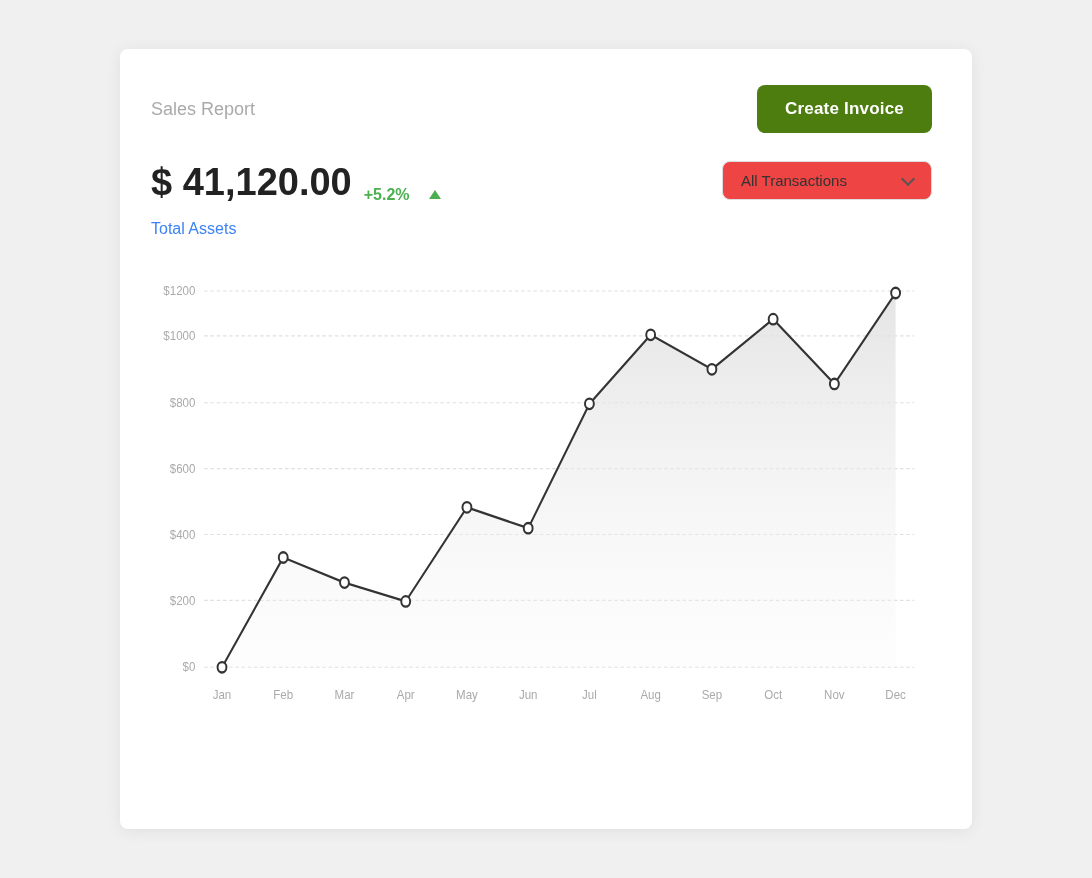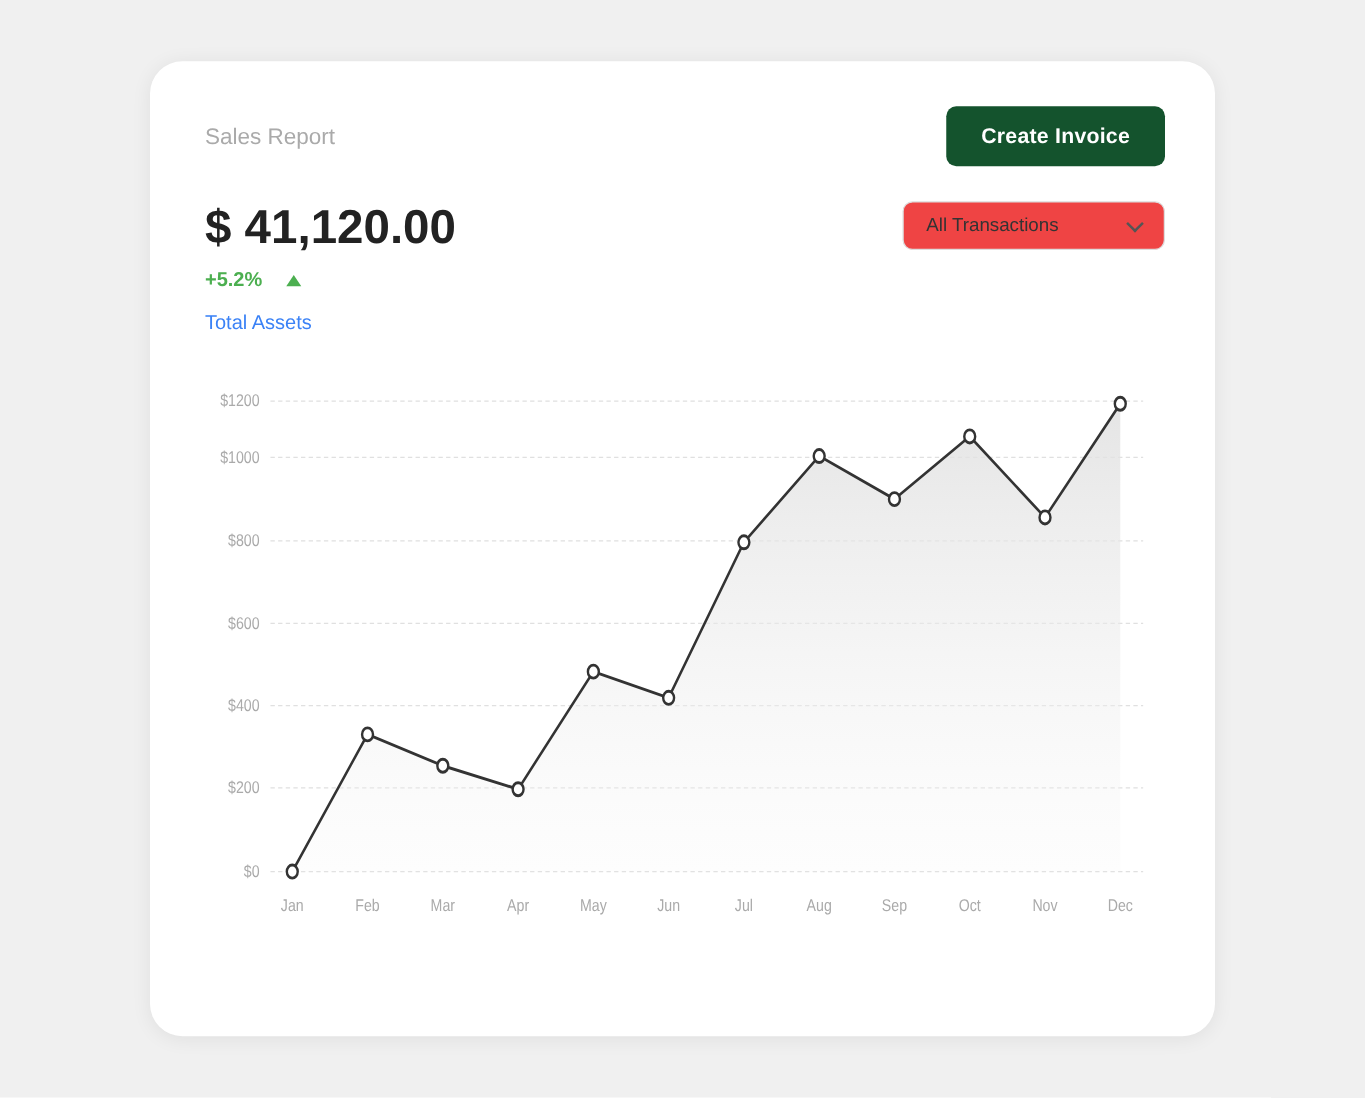--- a/index.html
+++ b/index.html
@@ -6,60 +6,59 @@
     body {
       background: #f0f0f0;
       display: flex;
       justify-content: center;
       align-items: center;
       min-height: 100vh;
       font-family: -apple-system, BlinkMacSystemFont, 'Segoe UI', sans-serif;
     }
     .card {
       background: #fff;
-      border-radius: 26px;
-      padding: 36px 40px 32px 44px;
+      border-radius: 8px;
+      padding: 36px 40px 32px 31px;
       width: 852px;
       min-height: 780px;
       box-shadow: 0 2px 16px rgba(0,0,0,0.07);
     }
     .header {
       display: flex;
       justify-content: space-between;
       align-items: center;
       margin-bottom: 28px;
     }
     .page-title {
       font-size: 18px;
       color: #aaa;
       font-weight: 400;
     }
     .create-invoice-btn {
-      background: #14532d;
+      background: #4d7c0f;
       color: #fff;
       border: none;
       border-radius: 8px;
       padding: 14px 28px;
       font-size: 17px;
       font-weight: 700;
       cursor: pointer;
       letter-spacing: 0.2px;
     }
     .summary-row {
       display: flex;
       justify-content: space-between;
       align-items: flex-start;
       margin-bottom: 32px;
     }
     .amount-block {}
     .amount-line {
       display: flex;
-      align-items: flex-start;
+      align-items: flex-end;
       gap: 12px;
-      flex-direction: column;
     }
     .amount-value {
       font-size: 38px;
       font-weight: 700;
       color: #222;
     }
     .amount-change {
       font-size: 16px;
       color: #4caf50;
       font-weight: 600;

